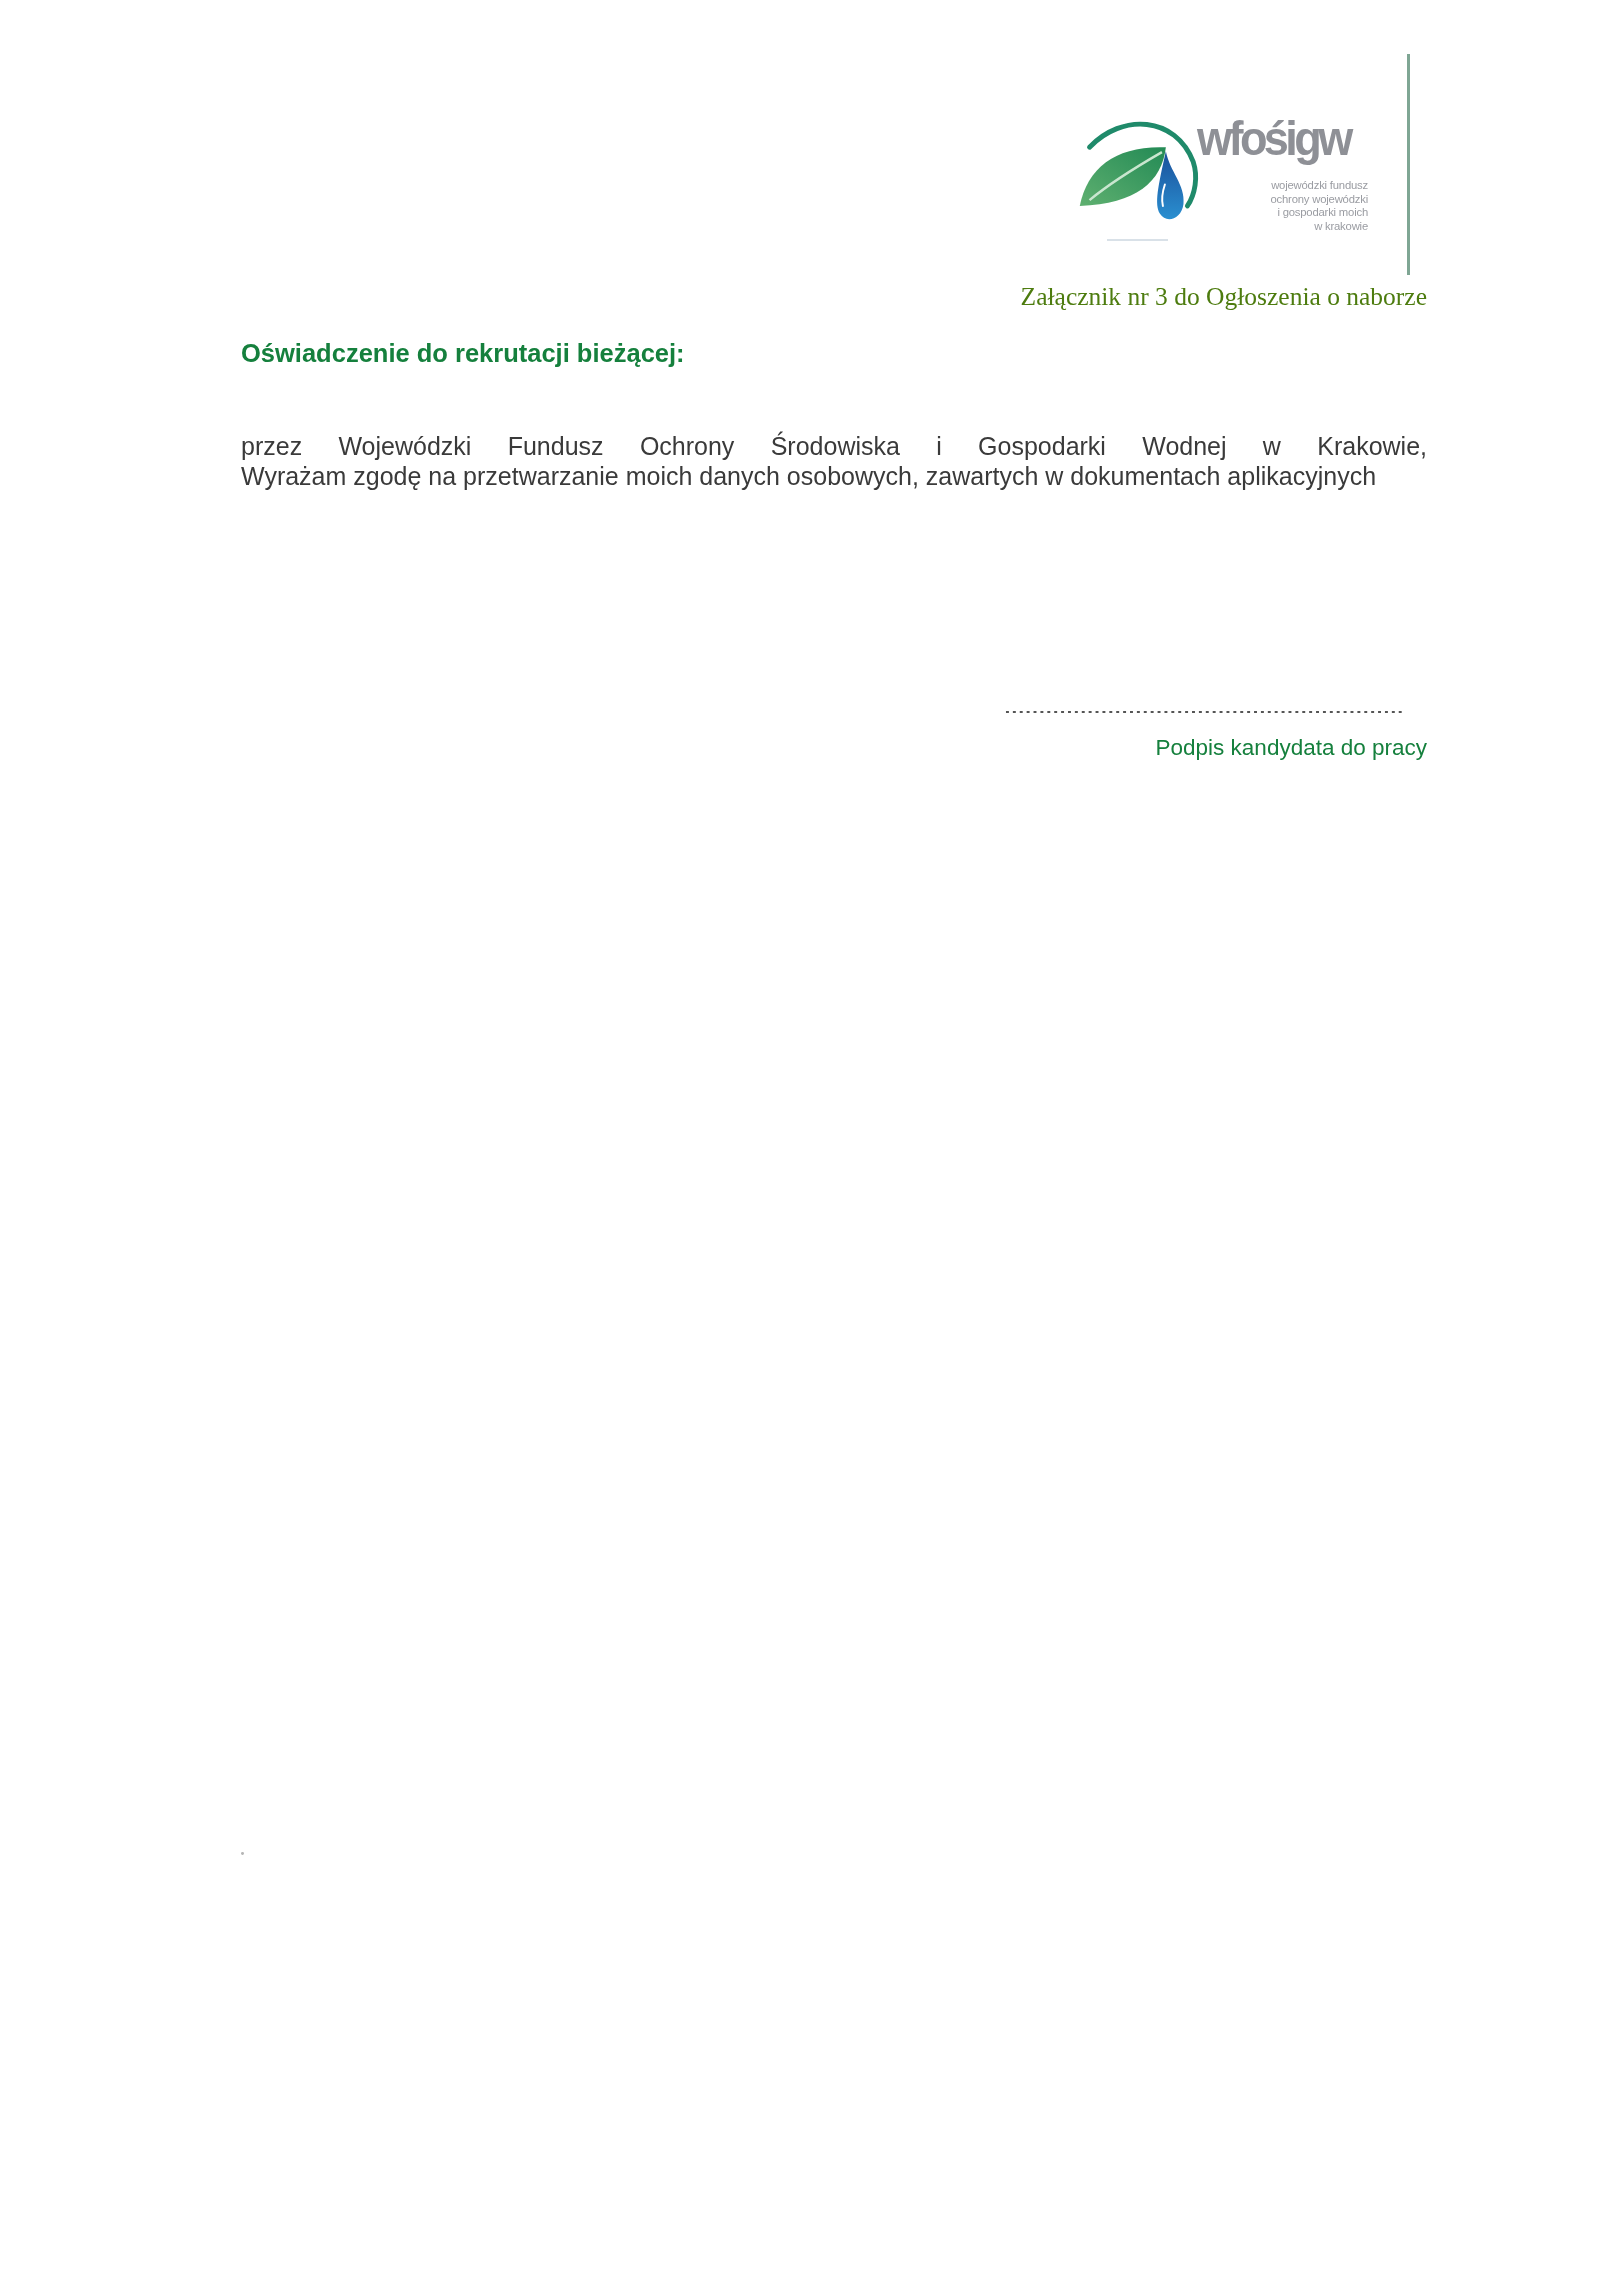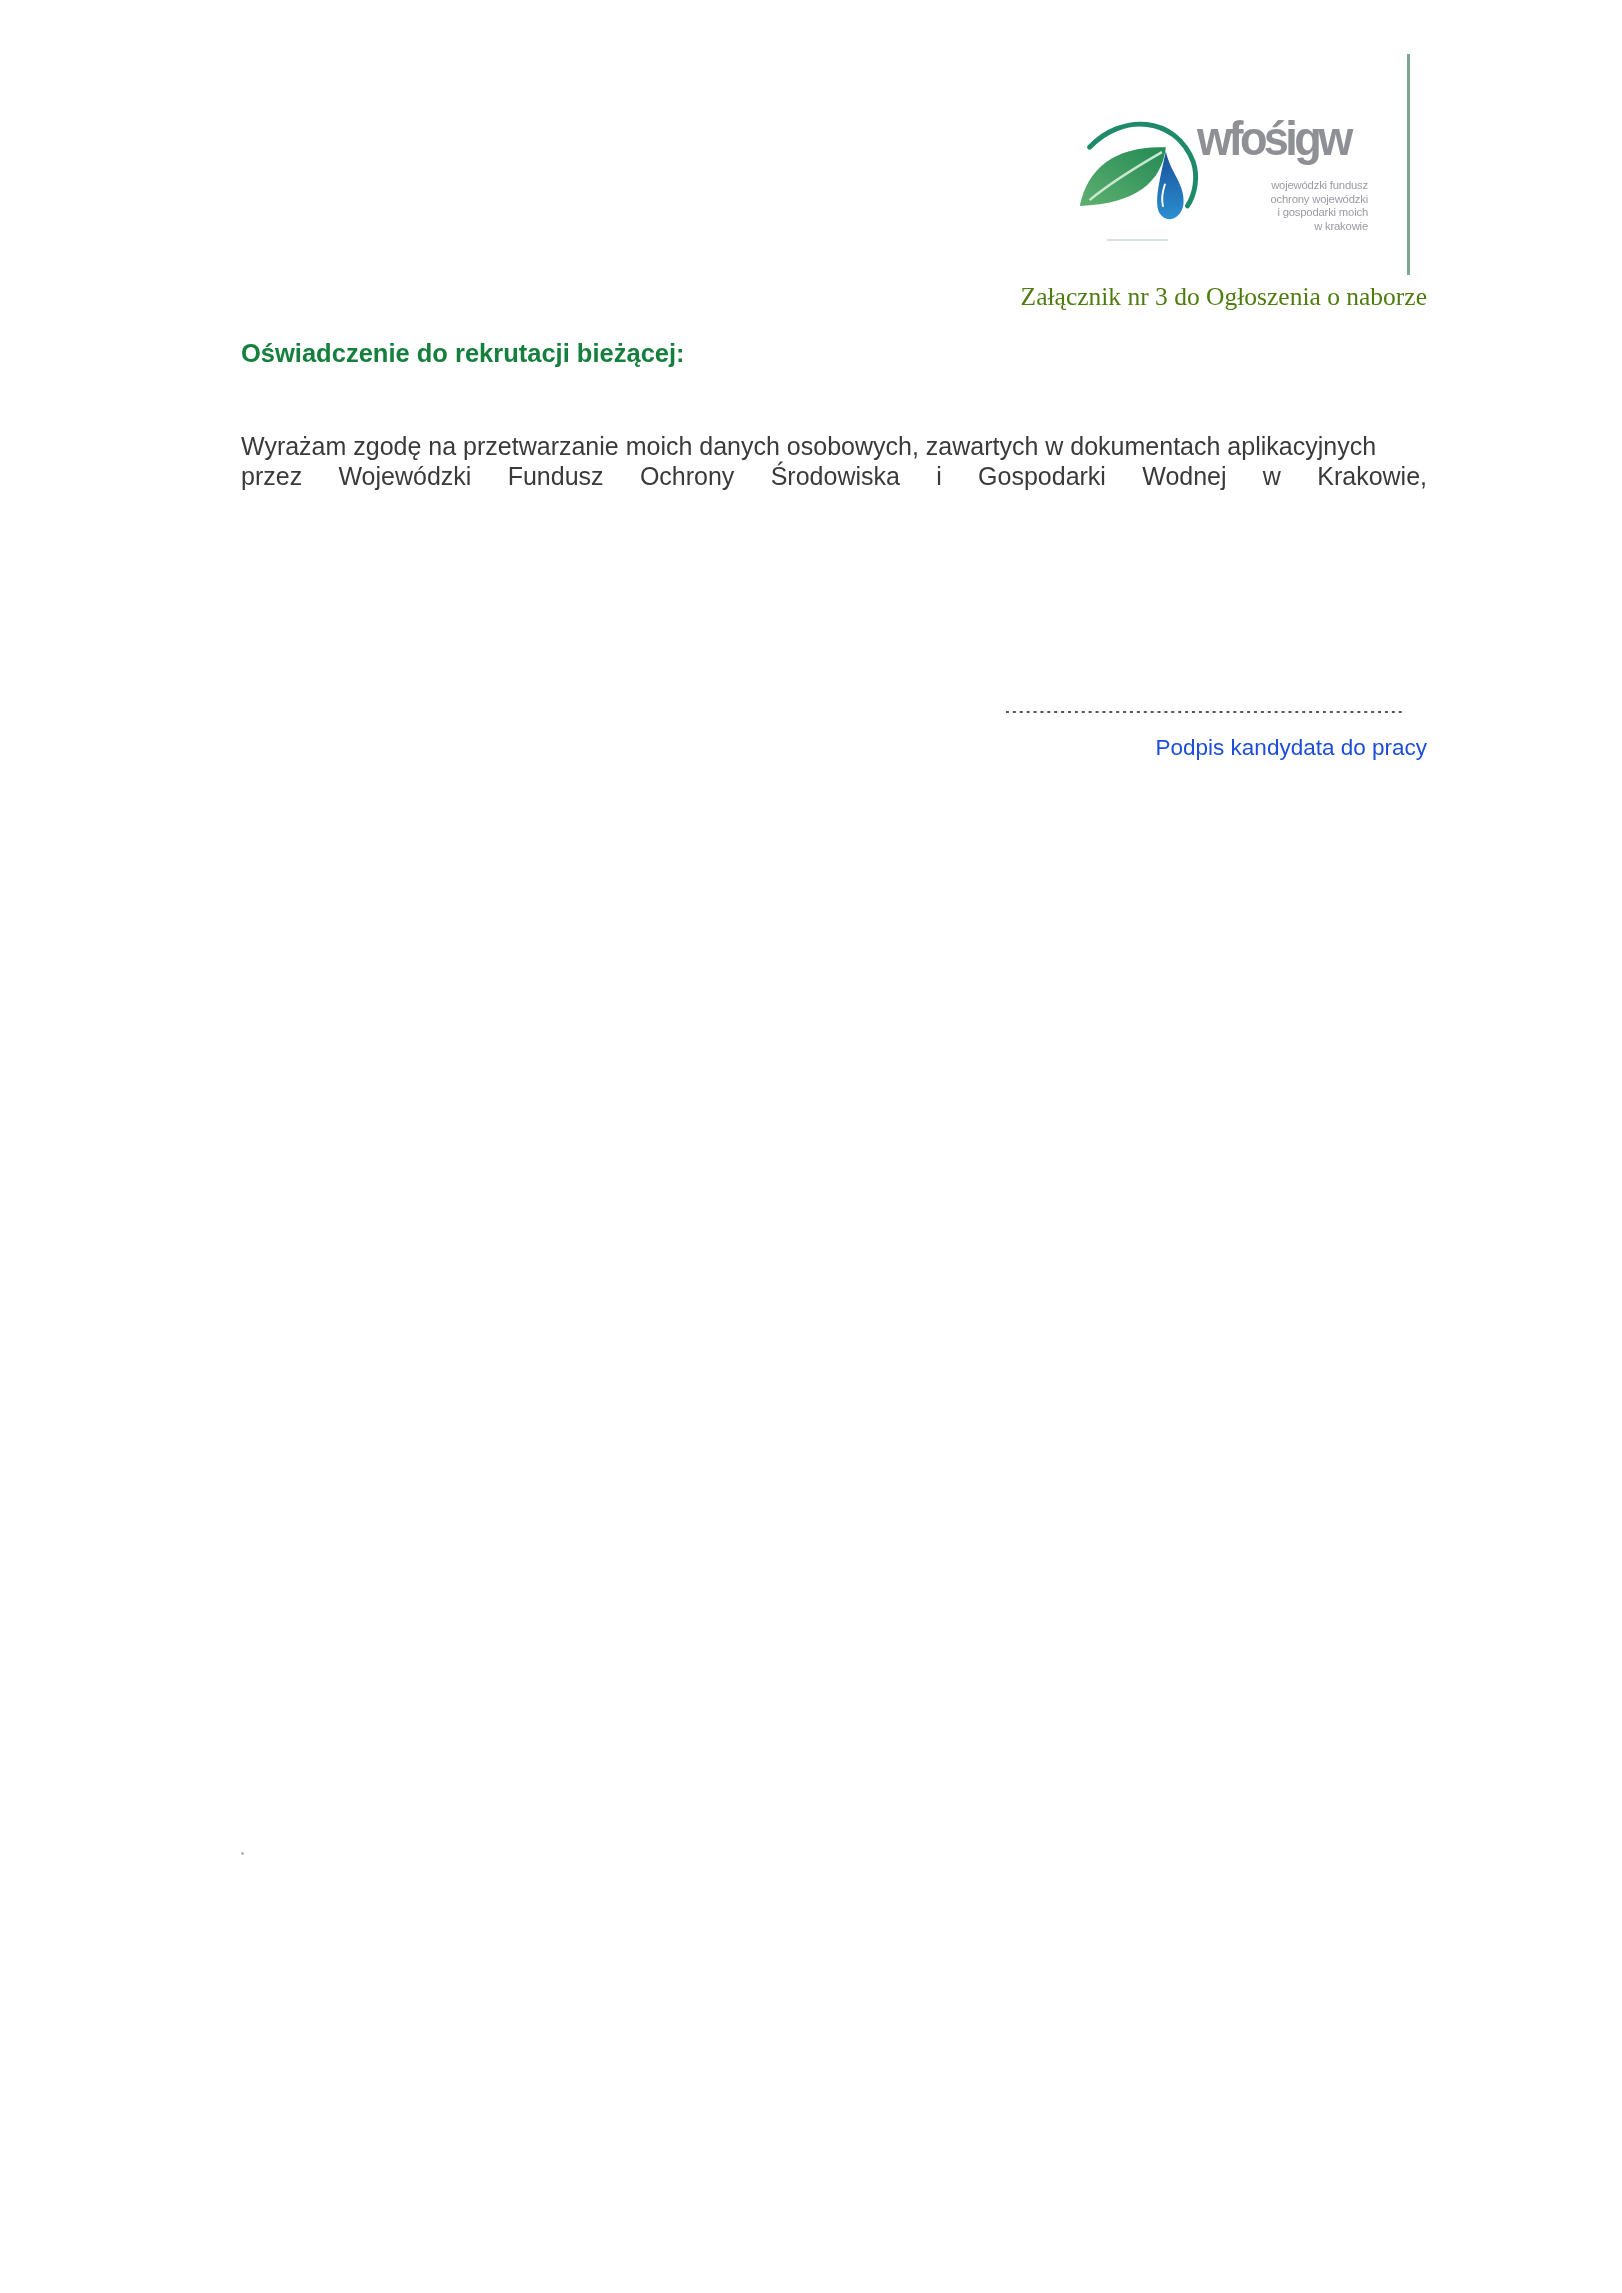--- a/index.html
+++ b/index.html
@@ -117,21 +117,21 @@
       background-image: radial-gradient(circle, #555 1.2px, transparent 1.4px);
       background-size: 6.9px 3.9px;
       background-repeat: repeat-x;
     }
     .signature-label {
       position: absolute;
       right: 195px;
       top: 735px;
       font-family: "Liberation Sans", sans-serif;
       font-size: 22.5px;
-      color: #1d4ed8;
+      color: #15803d;
       white-space: nowrap;
     }
     .scan-speck {
       position: absolute;
       left: 241px;
       top: 1852px;
       width: 2.9px;
       height: 2.9px;
       background: #b5b5b5;
       border-radius: 50%;
@@ -170,22 +170,22 @@
     <div class="logo-underline"></div>
   </div>
 
   <div class="vertical-rule"></div>
 
   <div class="annex-title">Załącznik nr 3 do Ogłoszenia o naborze</div>
 
   <div class="statement-heading">Oświadczenie do rekrutacji bieżącej:</div>
 
   <div class="consent-text">
+    <div class="consent-line justify">przez Wojewódzki Fundusz Ochrony Środowiska i Gospodarki Wodnej w Krakowie,</div>
     <div class="consent-line">Wyrażam zgodę na przetwarzanie moich danych osobowych, zawartych w dokumentach aplikacyjnych</div>
-    <div class="consent-line justify">przez Wojewódzki Fundusz Ochrony Środowiska i Gospodarki Wodnej w Krakowie,</div>
   </div>
 
   <div class="signature-dots"></div>
   <div class="signature-label">Podpis kandydata do pracy</div>
 
   <div class="scan-speck"></div>
 
 </div>
 
 

